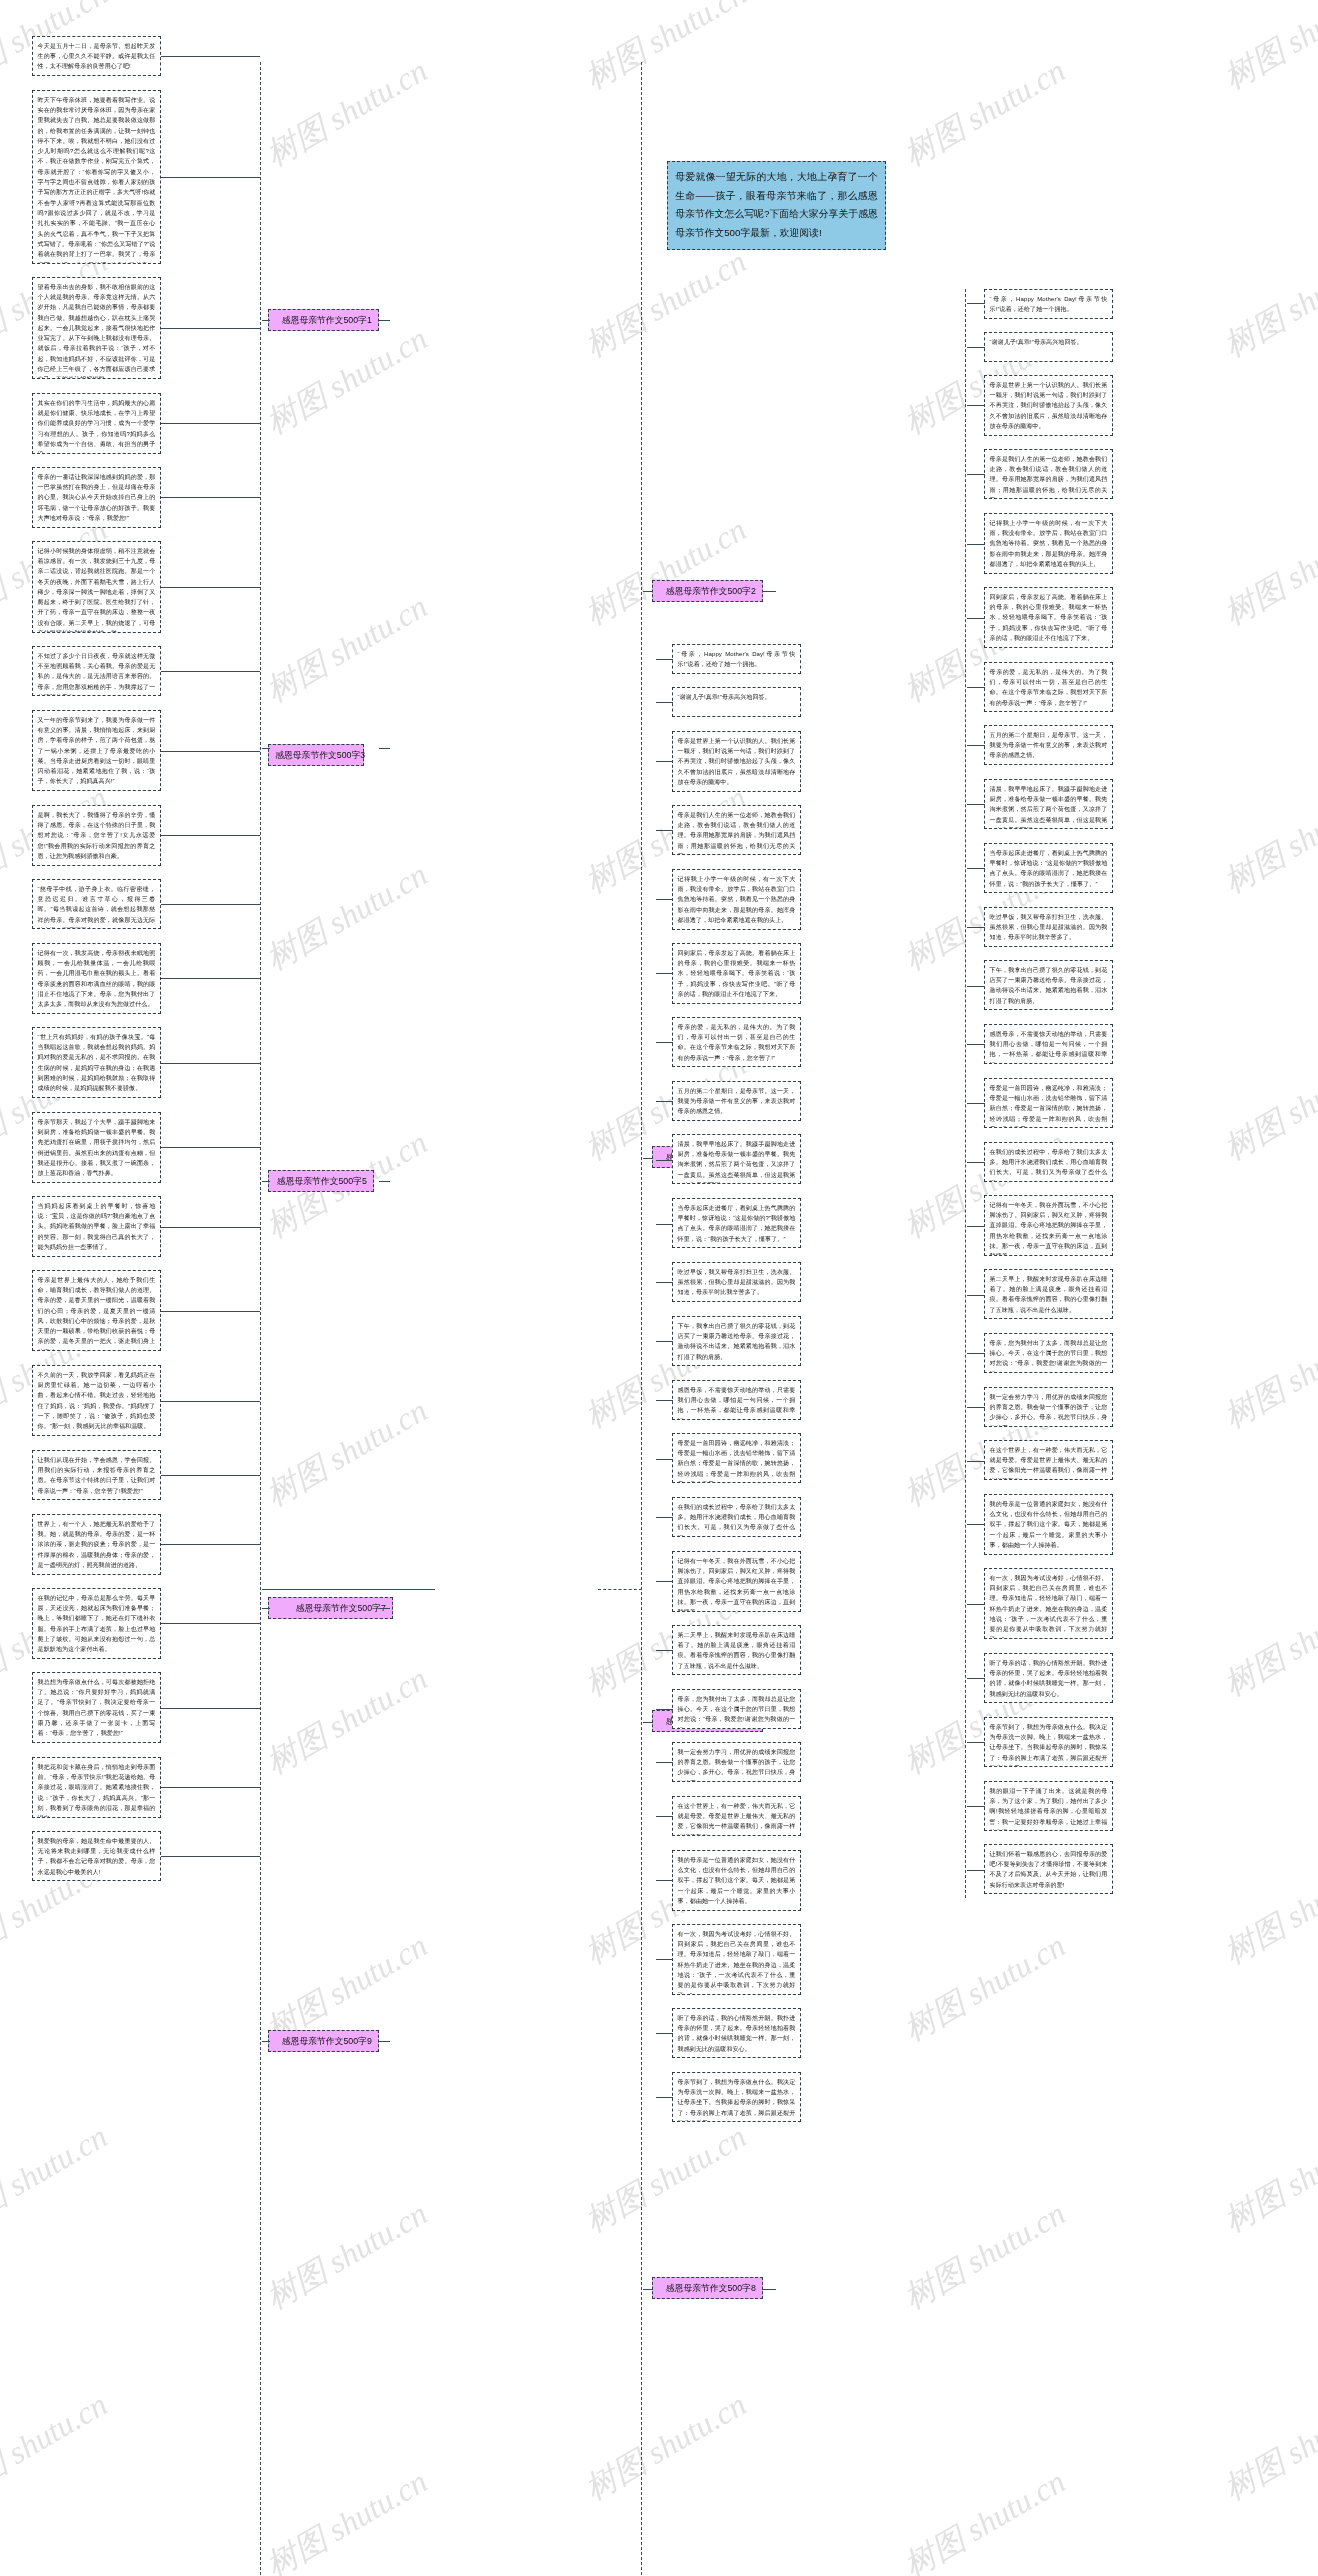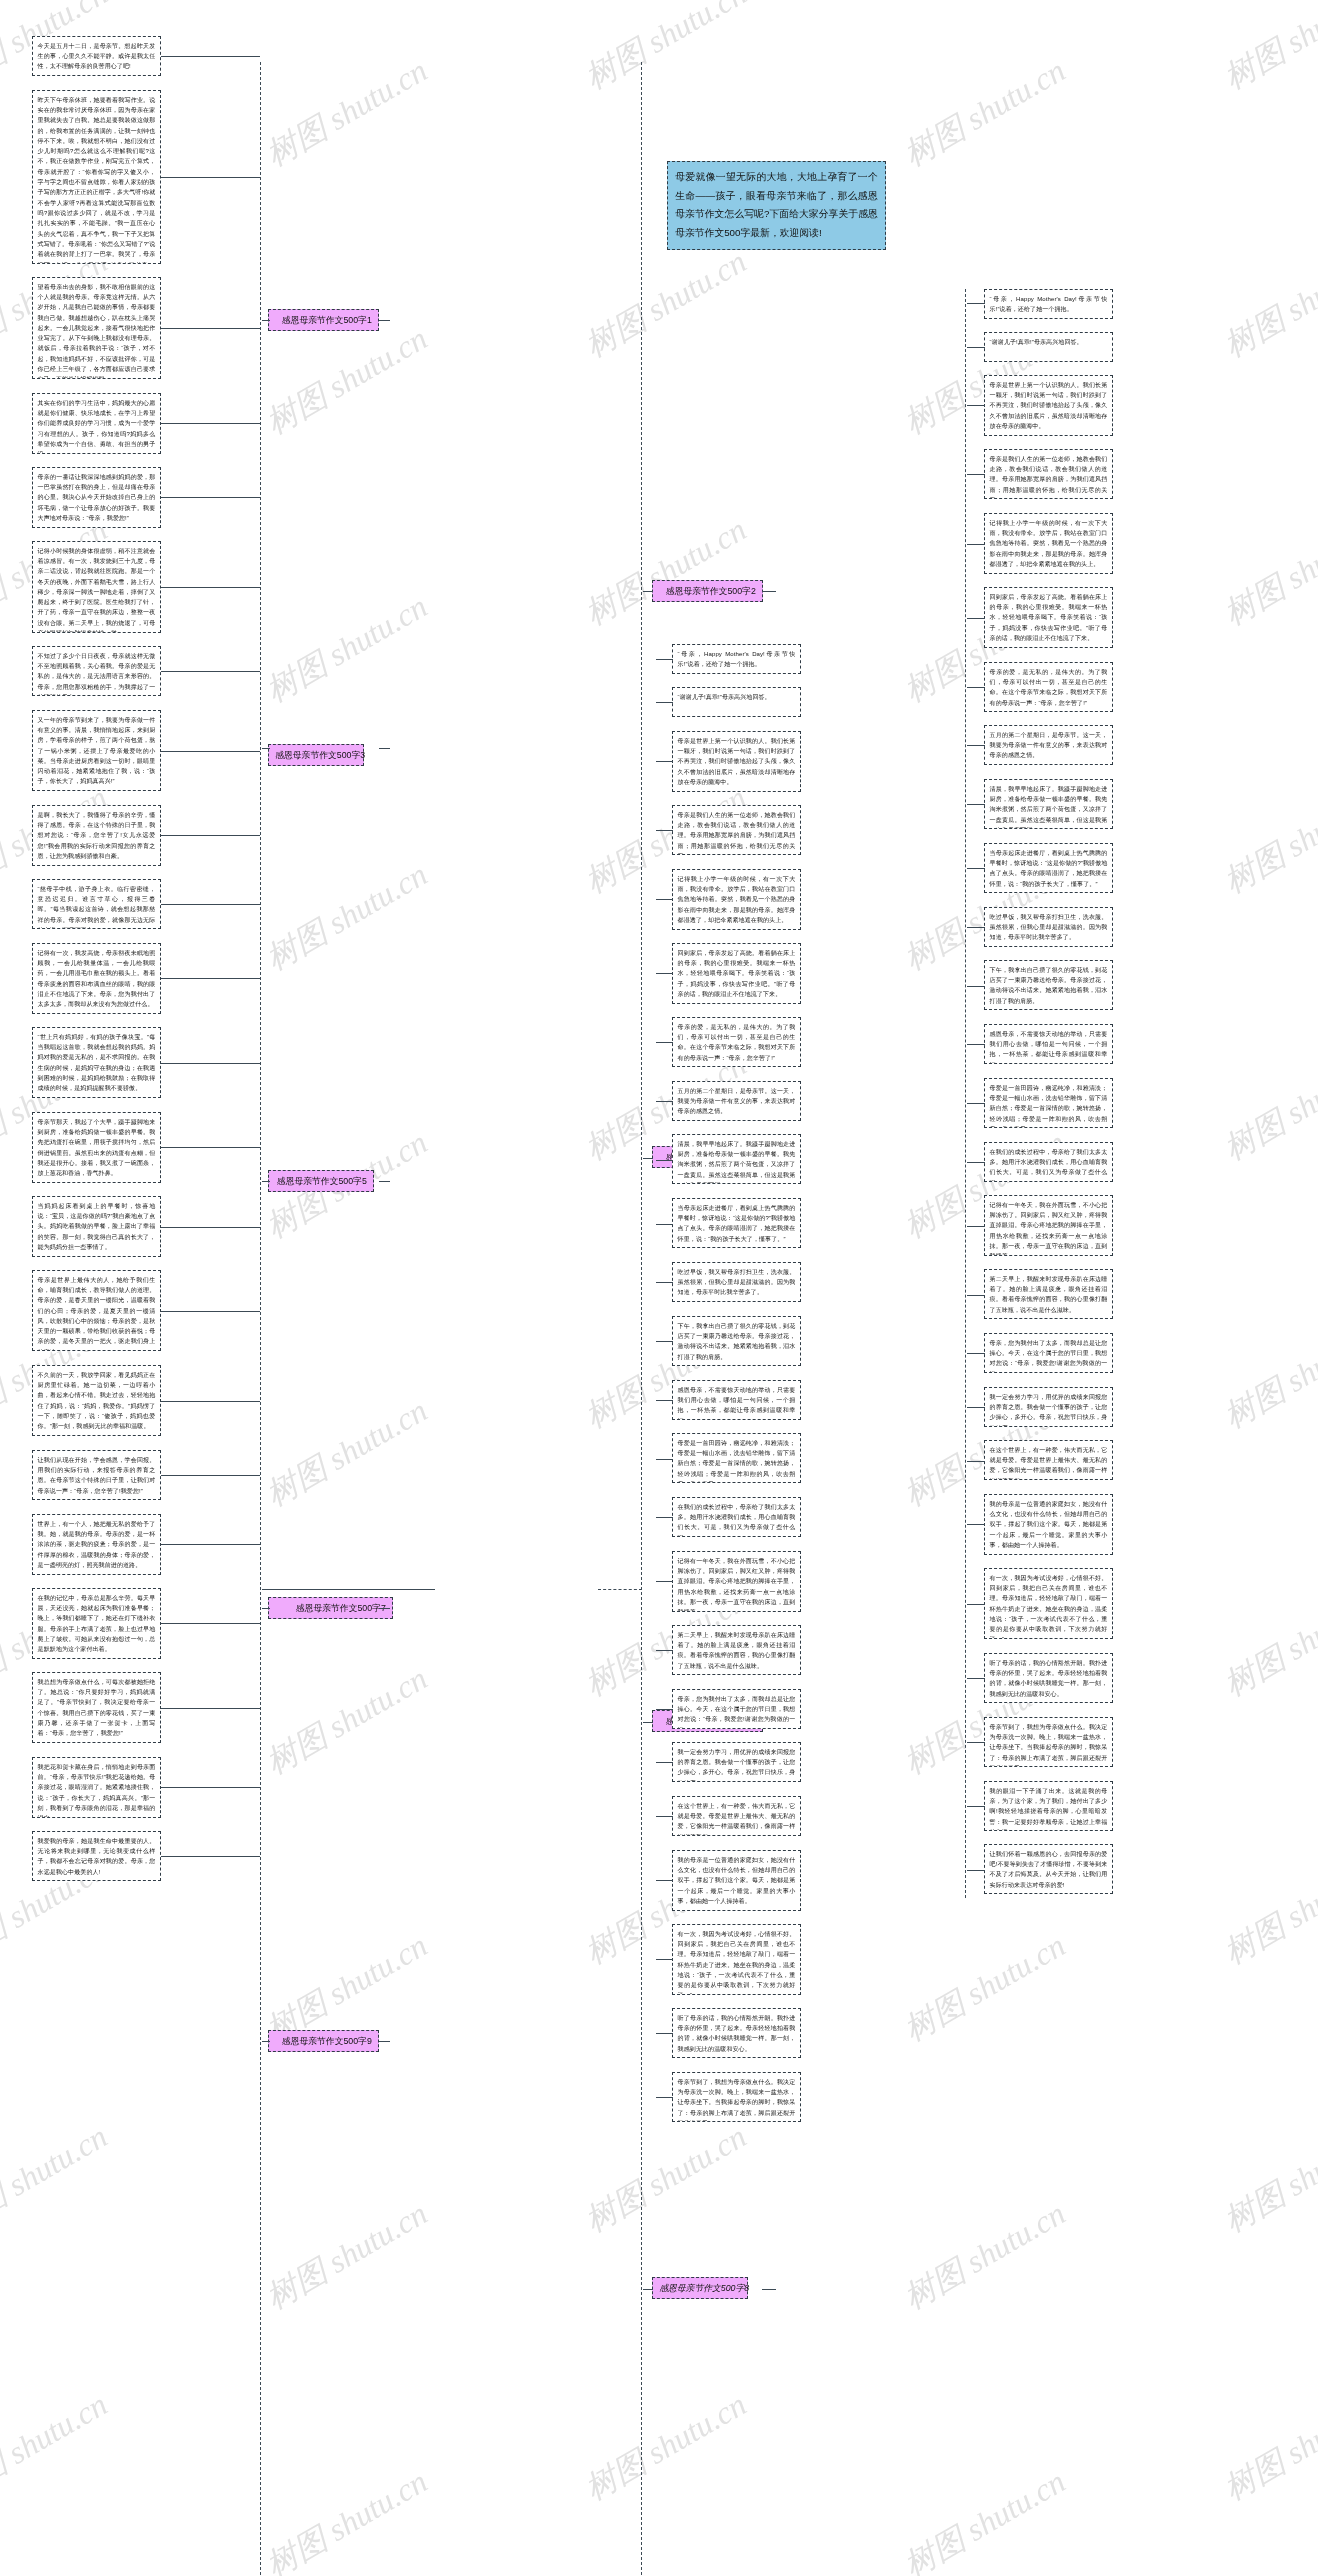--- a/index.html
+++ b/index.html
@@ -158,21 +158,21 @@
     <div class="stub" style="left: 379px; top: 2041px; width: 11.3px;"></div>
     <div class="branch" style="left: 652px; top: 580px; width: 111px;">感恩母亲节作文500字2</div>
     <div class="stub" style="left: 643px; top: 591px; width: 10.3px;"></div>
     <div class="stub" style="left: 762px; top: 591px; width: 14.4px;"></div>
     <div class="branch" style="left: 652px; top: 1146px; width: 111px;">感恩母亲节作文500字4</div>
     <div class="stub" style="left: 643px; top: 1158px; width: 10.3px;"></div>
     <div class="stub" style="left: 762px; top: 1158px; width: 14.4px;"></div>
     <div class="branch" style="left: 652px; top: 1710px; width: 111px;">感恩母亲节作文500字6</div>
     <div class="stub" style="left: 643px; top: 1722px; width: 10.3px;"></div>
     <div class="stub" style="left: 762px; top: 1722px; width: 14.4px;"></div>
-    <div class="branch" style="left: 652px; top: 2277px; width: 96px; font-style: italic;">感恩母亲节作文500字8</div>
+    <div class="branch" style="left: 652px; top: 2277px; width: 111px;">感恩母亲节作文500字8</div>
     <div class="stub" style="left: 643px; top: 2289px; width: 10.3px;"></div>
     <div class="stub" style="left: 762px; top: 2289px; width: 14.4px;"></div>
     <div class="leaf" style="left: 32px; top: 36px; width: 129px; height: 40px; overflow: hidden;">今天是五月十二日，是母亲节。想起昨天发生的事，心里久久不能平静。或许是我太任性，太不理解母亲的良苦用心了吧!</div>
     <div class="stub" style="left: 161px; top: 56px; width: 99px;"></div>
     <div class="leaf" style="left: 32px; top: 90px; width: 129px; height: 174px; overflow: hidden;">昨天下午母亲休班，她要看着我写作业。说实在的我非常讨厌母亲休班，因为母亲在家里我就失去了自我。她总是要我装做这做那的，给我布置的任务满满的，让我一刻钟也停不下来。唉，我就想不明白，她们没有过少儿时期吗?怎么就这么不理解我们呢?这不，我正在做数学作业，刚写完五个算式，母亲就开腔了：“你看你写的字又傻又小，字与字之间也不留点缝隙，你看人家别的孩子写的那方方正正的正楷字，多大气呀!你就不会学人家呀?再看这算式能洗写那百位数吗?跟你说过多少回了，就是不改，学习是扎扎实实的事，不能毛躁。”我一直压在心头的火气忍着，真不争气，我一下子又把算式写错了。母亲吼着：“你怎么又写错了?”说着就在我的背上打了一巴掌。我哭了，母亲扔下一句话：“你自己做吧!”转身出了书房。</div>
     <div class="stub" style="left: 161px; top: 177px; width: 99px;"></div>
     <div class="leaf" style="left: 32px; top: 277px; width: 129px; height: 102px; overflow: hidden;">望着母亲出去的身影，我不敢相信眼前的这个人就是我的母亲。母亲竟这样无情。从六岁开始，凡是我自己能做的事情，母亲都要我自己做。我越想越伤心，趴在枕头上痛哭起来。一会儿我觉起来，接着气很快地把作业写完了。从下午到晚上我都没有理母亲。就饭后，母亲拉着我的手说：“孩子，对不起，我知道妈妈不好，不应该批评你，可是你已经上三年级了，各方面都应该自己要求自己，不能总让妈妈提醒。</div>
     <div class="stub" style="left: 161px; top: 328px; width: 99px;"></div>
     <div class="leaf" style="left: 32px; top: 393px; width: 129px; height: 61px; overflow: hidden;">其实在你们的学习生活中，妈妈最大的心愿就是你们健康、快乐地成长，在学习上希望你们能养成良好的学习习惯，成为一个爱学习有理想的人。孩子，你知道吗?妈妈多么希望你成为一个自信、勇敢、有担当的男子汉。</div>
     <div class="stub" style="left: 161px; top: 423px; width: 99px;"></div>

